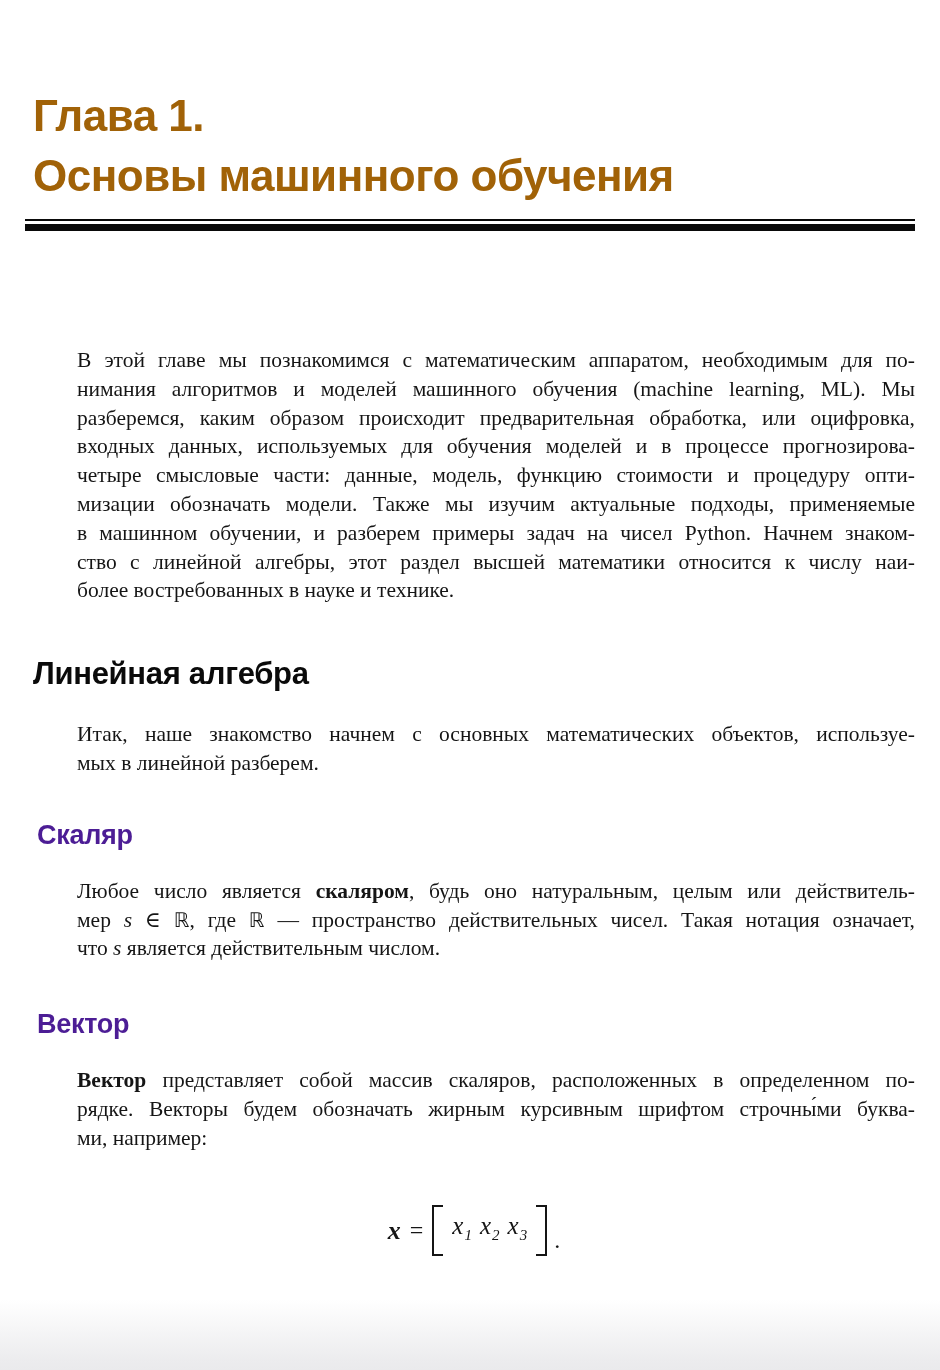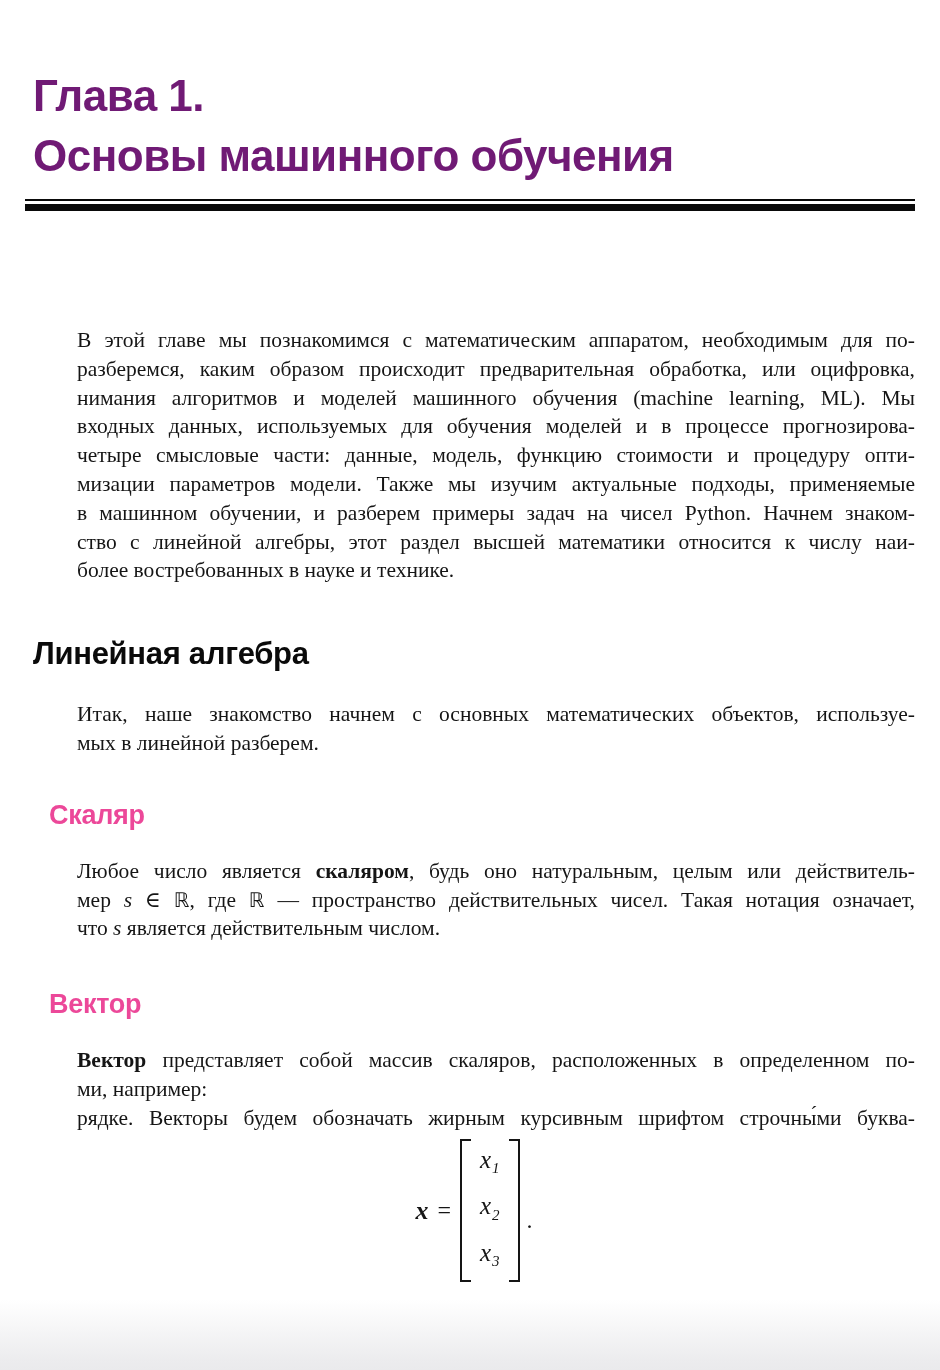--- a/index.html
+++ b/index.html
@@ -9,27 +9,27 @@
     color: #161616;
     font-family: "Liberation Serif", "DejaVu Serif", serif;
     overflow: hidden;
     position: relative;
   }
   .page { position: relative; width: 940px; height: 1370px; }
   .content { margin: 0 25px 0 33px; }
 
   
   h1.chapter-title {
-    margin: 0; padding-top: 66px;
+    margin: 0; padding-top: 86px;
     font-family: "Liberation Sans", "DejaVu Sans", sans-serif;
     font-weight: 700;
     font-size: 44px;
     line-height: 60px;
     letter-spacing: -0.5px;
-    color: #701a75;
+    color: #a16207;
   }
   h1.chapter-title .t-line { display: block; }
 
   .title-rule { margin-top: 13px; margin-left: -8px; width: calc(100% + 8px); }
   .title-rule .rule-thin  { height: 2px; background: #0a0a0a; }
   .title-rule .rule-gap   { height: 3px; }
   .title-rule .rule-thick { height: 7px; background: #0a0a0a; }
 
   
   .para {
@@ -59,26 +59,26 @@
   h2.section-heading {
     margin: 50px 0 16px 0;
     font-family: "Liberation Sans", "DejaVu Sans", sans-serif;
     font-weight: 700;
     font-size: 31px;
     line-height: 38px;
     color: #0a0a0a;
     letter-spacing: -0.3px;
   }
   h3.subsection-heading {
-    margin: 40px 0 0 16px;
+    margin: 40px 0 0 4px;
     font-family: "Liberation Sans", "DejaVu Sans", sans-serif;
     font-weight: 700;
     font-size: 27px;
     line-height: 34px;
-    color: #ec4899;
+    color: #4c1d95;
     letter-spacing: -0.3px;
   }
   h3.subsection-heading.h-vector { margin-top: 44px; }
 
   
   .formula {
     margin-top: 20px;
     display: flex;
     align-items: center;
     justify-content: center;
@@ -90,21 +90,21 @@
     font-style: italic; font-weight: 700;
     font-size: 26px;
     margin-right: 9px;
   }
   .f-eq { font-size: 24px; margin-right: 9px; }
   .vector { display: inline-flex; align-items: stretch; }
   .bracket { width: 9px; }
   .bracket.left  { border: 2px solid #151515; border-right: 0; }
   .bracket.right { border: 2px solid #151515; border-left: 0; }
   .vrows {
-    display: flex; flex-direction: column;
+    display: flex; flex-direction: row;
     justify-content: space-between;
     padding: 6px 9px;
     gap: 8px;
   }
   .vrow {
     font-family: "Liberation Serif", "DejaVu Serif", serif;
     font-style: italic;
     font-size: 25px;
     line-height: 30px;
     text-align: center;
@@ -146,25 +146,25 @@
         <div class="rule-thin"></div>
         <div class="rule-gap"></div>
         <div class="rule-thick"></div>
       </div>
     </header>
 
     <main>
 
       <div class="para intro">
           <div class="line"><span>В этой главе мы познакомимся с математическим аппаратом, необходимым для по-</span></div>
+          <div class="line"><span>нимания алгоритмов и моделей машинного обучения (machine learning, ML). Мы</span></div>
           <div class="line"><span>разберемся, каким образом происходит предварительная обработка, или оцифровка,</span></div>
-          <div class="line"><span>нимания алгоритмов и моделей машинного обучения (machine learning, ML). Мы</span></div>
           <div class="line"><span>входных данных, используемых для обучения моделей и в процессе прогнозирова-</span></div>
           <div class="line"><span>четыре смысловые части: данные, модель, функцию стоимости и процедуру опти-</span></div>
-          <div class="line"><span>мизации параметров модели. Также мы изучим актуальные подходы, применяемые</span></div>
+          <div class="line"><span>мизации обозначать модели. Также мы изучим актуальные подходы, применяемые</span></div>
           <div class="line"><span>в машинном обучении, и разберем примеры задач на чисел Python. Начнем знаком-</span></div>
           <div class="line"><span>ство с линейной алгебры, этот раздел высшей математики относится к числу наи-</span></div>
           <div class="line line-last"><span>более востребованных в науке и технике.</span></div>
         </div>
 
       <h2 class="section-heading">Линейная алгебра</h2>
 
       <div class="para p-after-h2">
           <div class="line"><span>Итак, наше знакомство начнем с основных математических объектов, используе-</span></div>
           <div class="line line-last"><span>мых в линейной разберем.</span></div>
@@ -175,22 +175,22 @@
       <div class="para p-after-h3">
           <div class="line"><span>Любое число является </span><span class="seg-b">скаляром</span><span>, будь оно натуральным, целым или действитель-</span></div>
           <div class="line"><span>мер </span><span class="seg-i">s</span><span> ∈ </span><span class="seg-bb">ℝ</span><span>, где </span><span class="seg-bb">ℝ</span><span> — пространство действительных чисел. Такая нотация означает,</span></div>
           <div class="line line-last"><span>что </span><span class="seg-i">s</span><span> является действительным числом.</span></div>
         </div>
 
       <h3 class="subsection-heading h-vector">Вектор</h3>
 
       <div class="para p-after-h3">
           <div class="line"><span class="seg-b">Вектор</span><span> представляет собой массив скаляров, расположенных в определенном по-</span></div>
+          <div class="line"><span>рядке. Векторы будем обозначать жирным курсивным шрифтом строчны́ми буква-</span></div>
           <div class="line line-last"><span>ми, например:</span></div>
-          <div class="line"><span>рядке. Векторы будем обозначать жирным курсивным шрифтом строчны́ми буква-</span></div>
         </div>
 
       <div class="formula">
         <span class="f-lhs">x</span>
         <span class="f-eq">=</span>
         <span class="vector">
           <span class="bracket left"></span>
           <span class="vrows">
               <span class="vrow"><span class="vbase">x</span><span class="vsub">1</span></span>
               <span class="vrow"><span class="vbase">x</span><span class="vsub">2</span></span>

